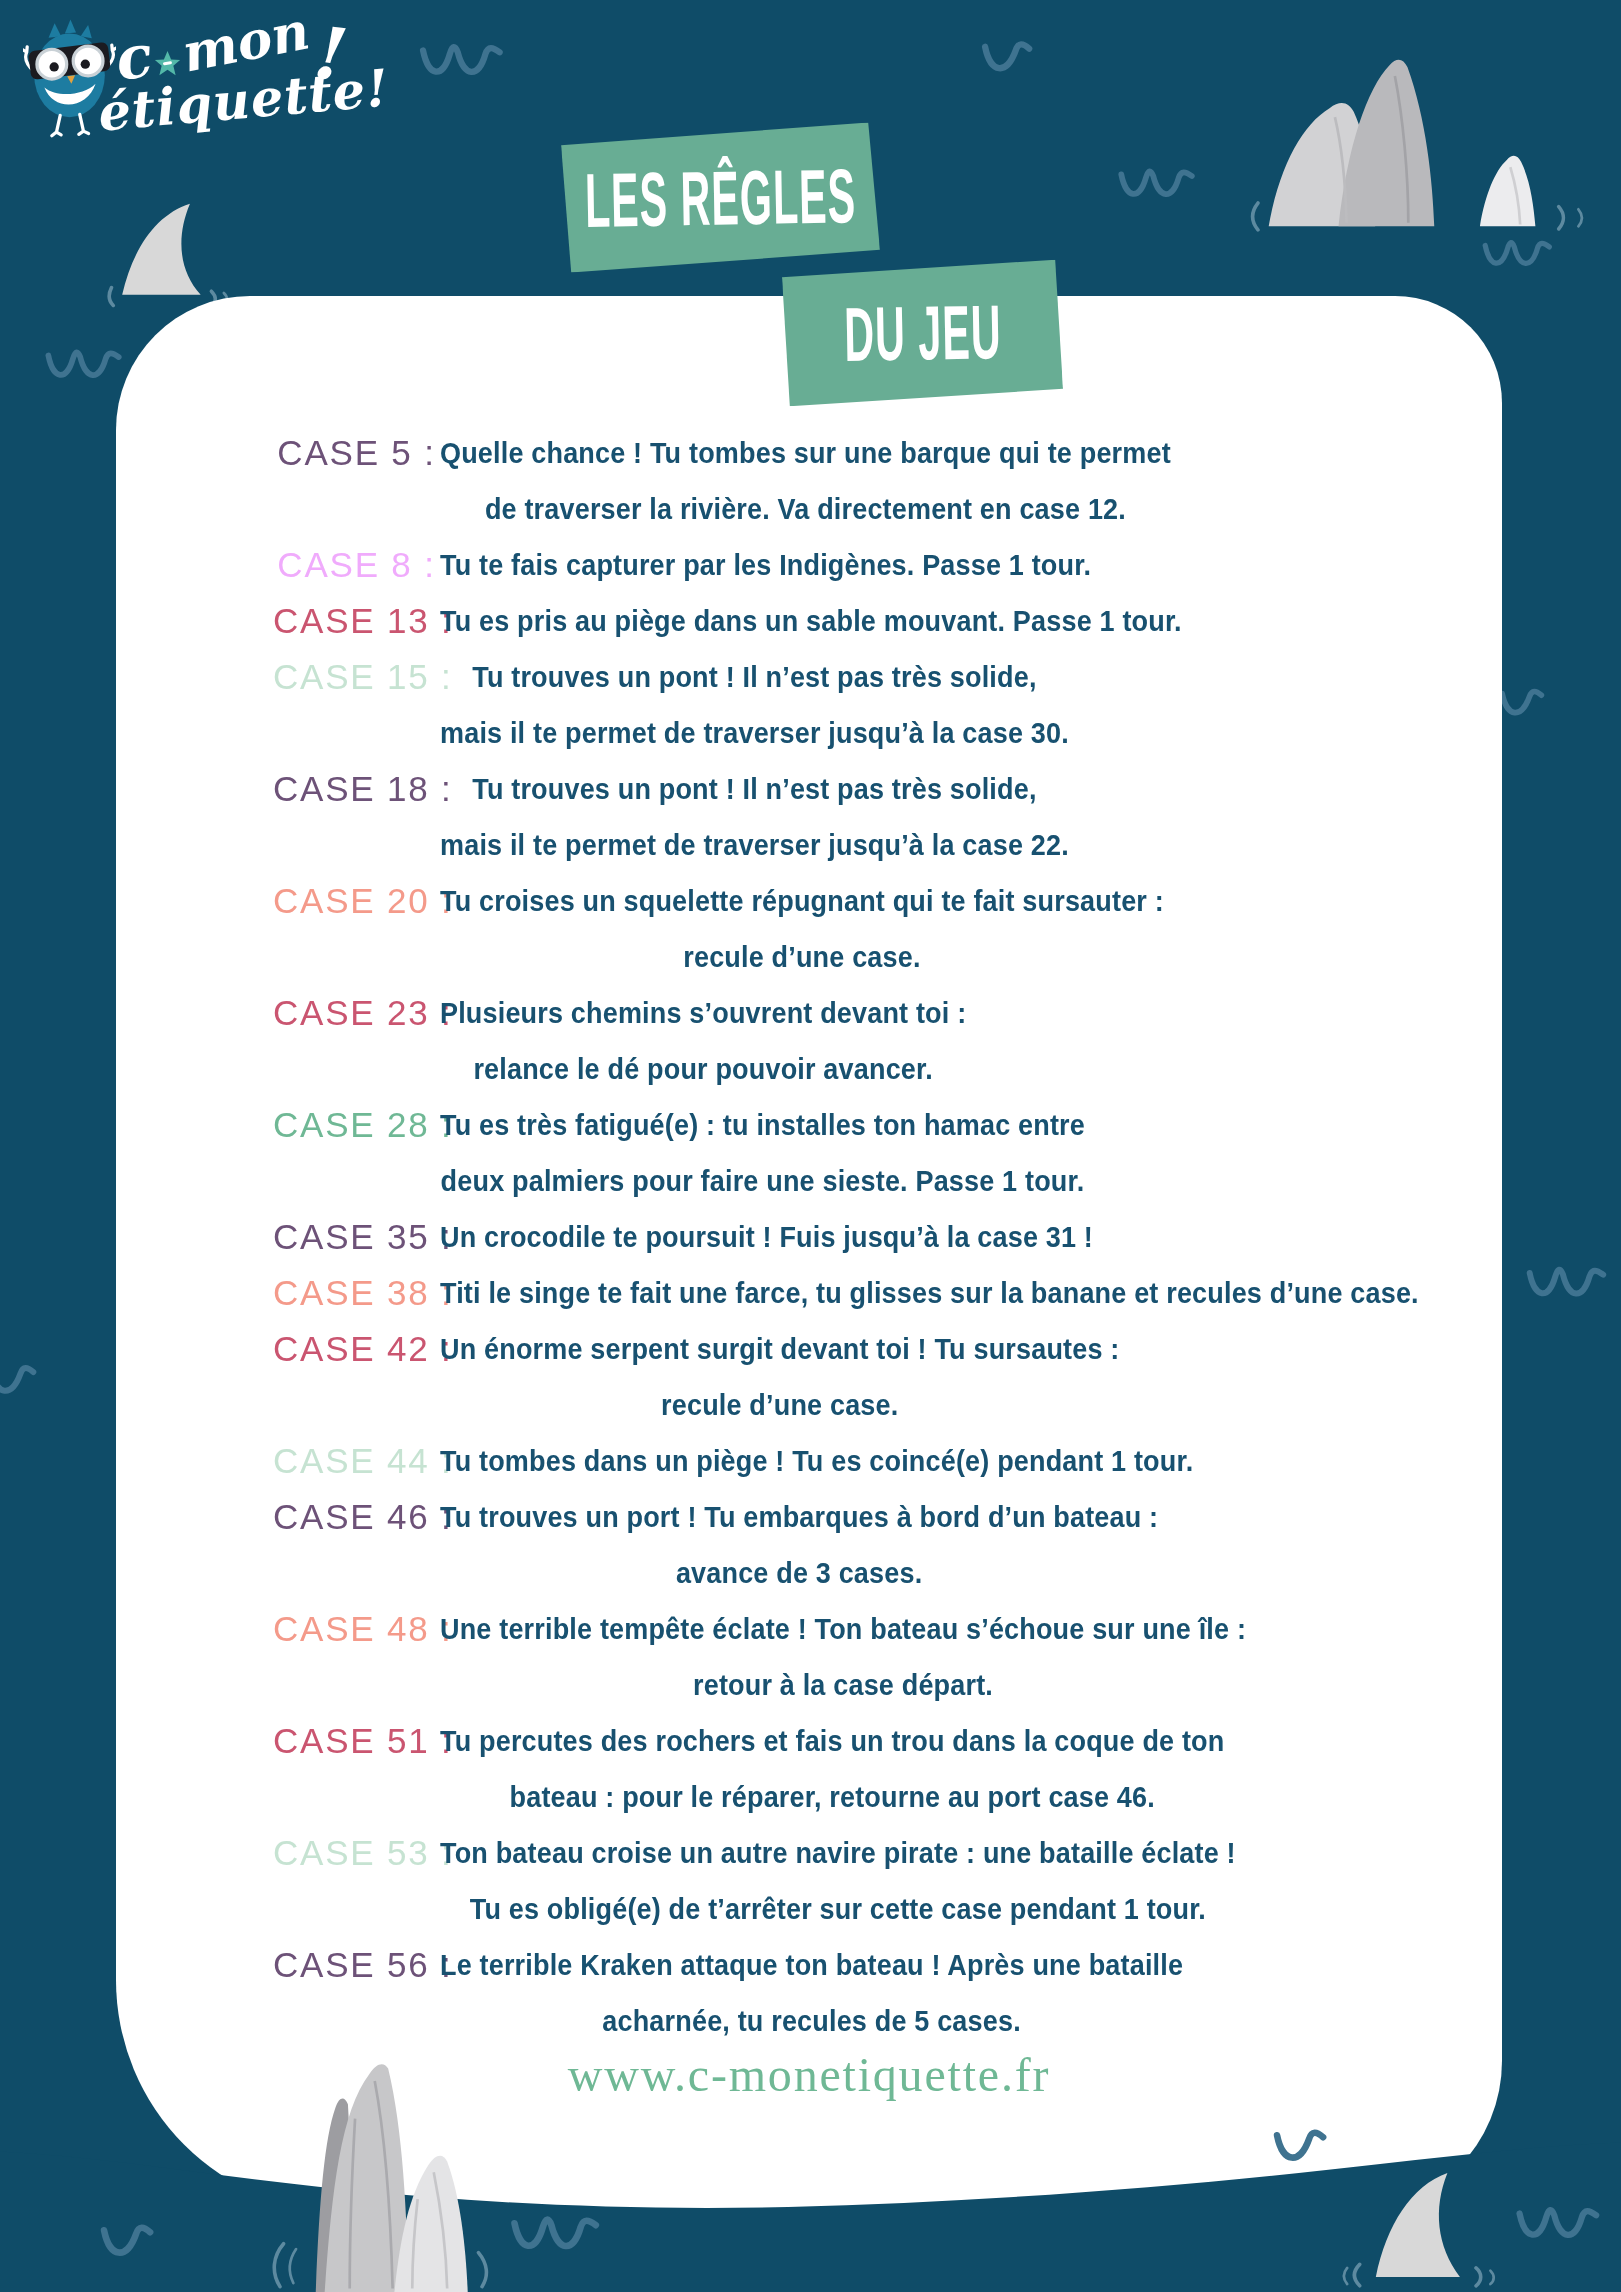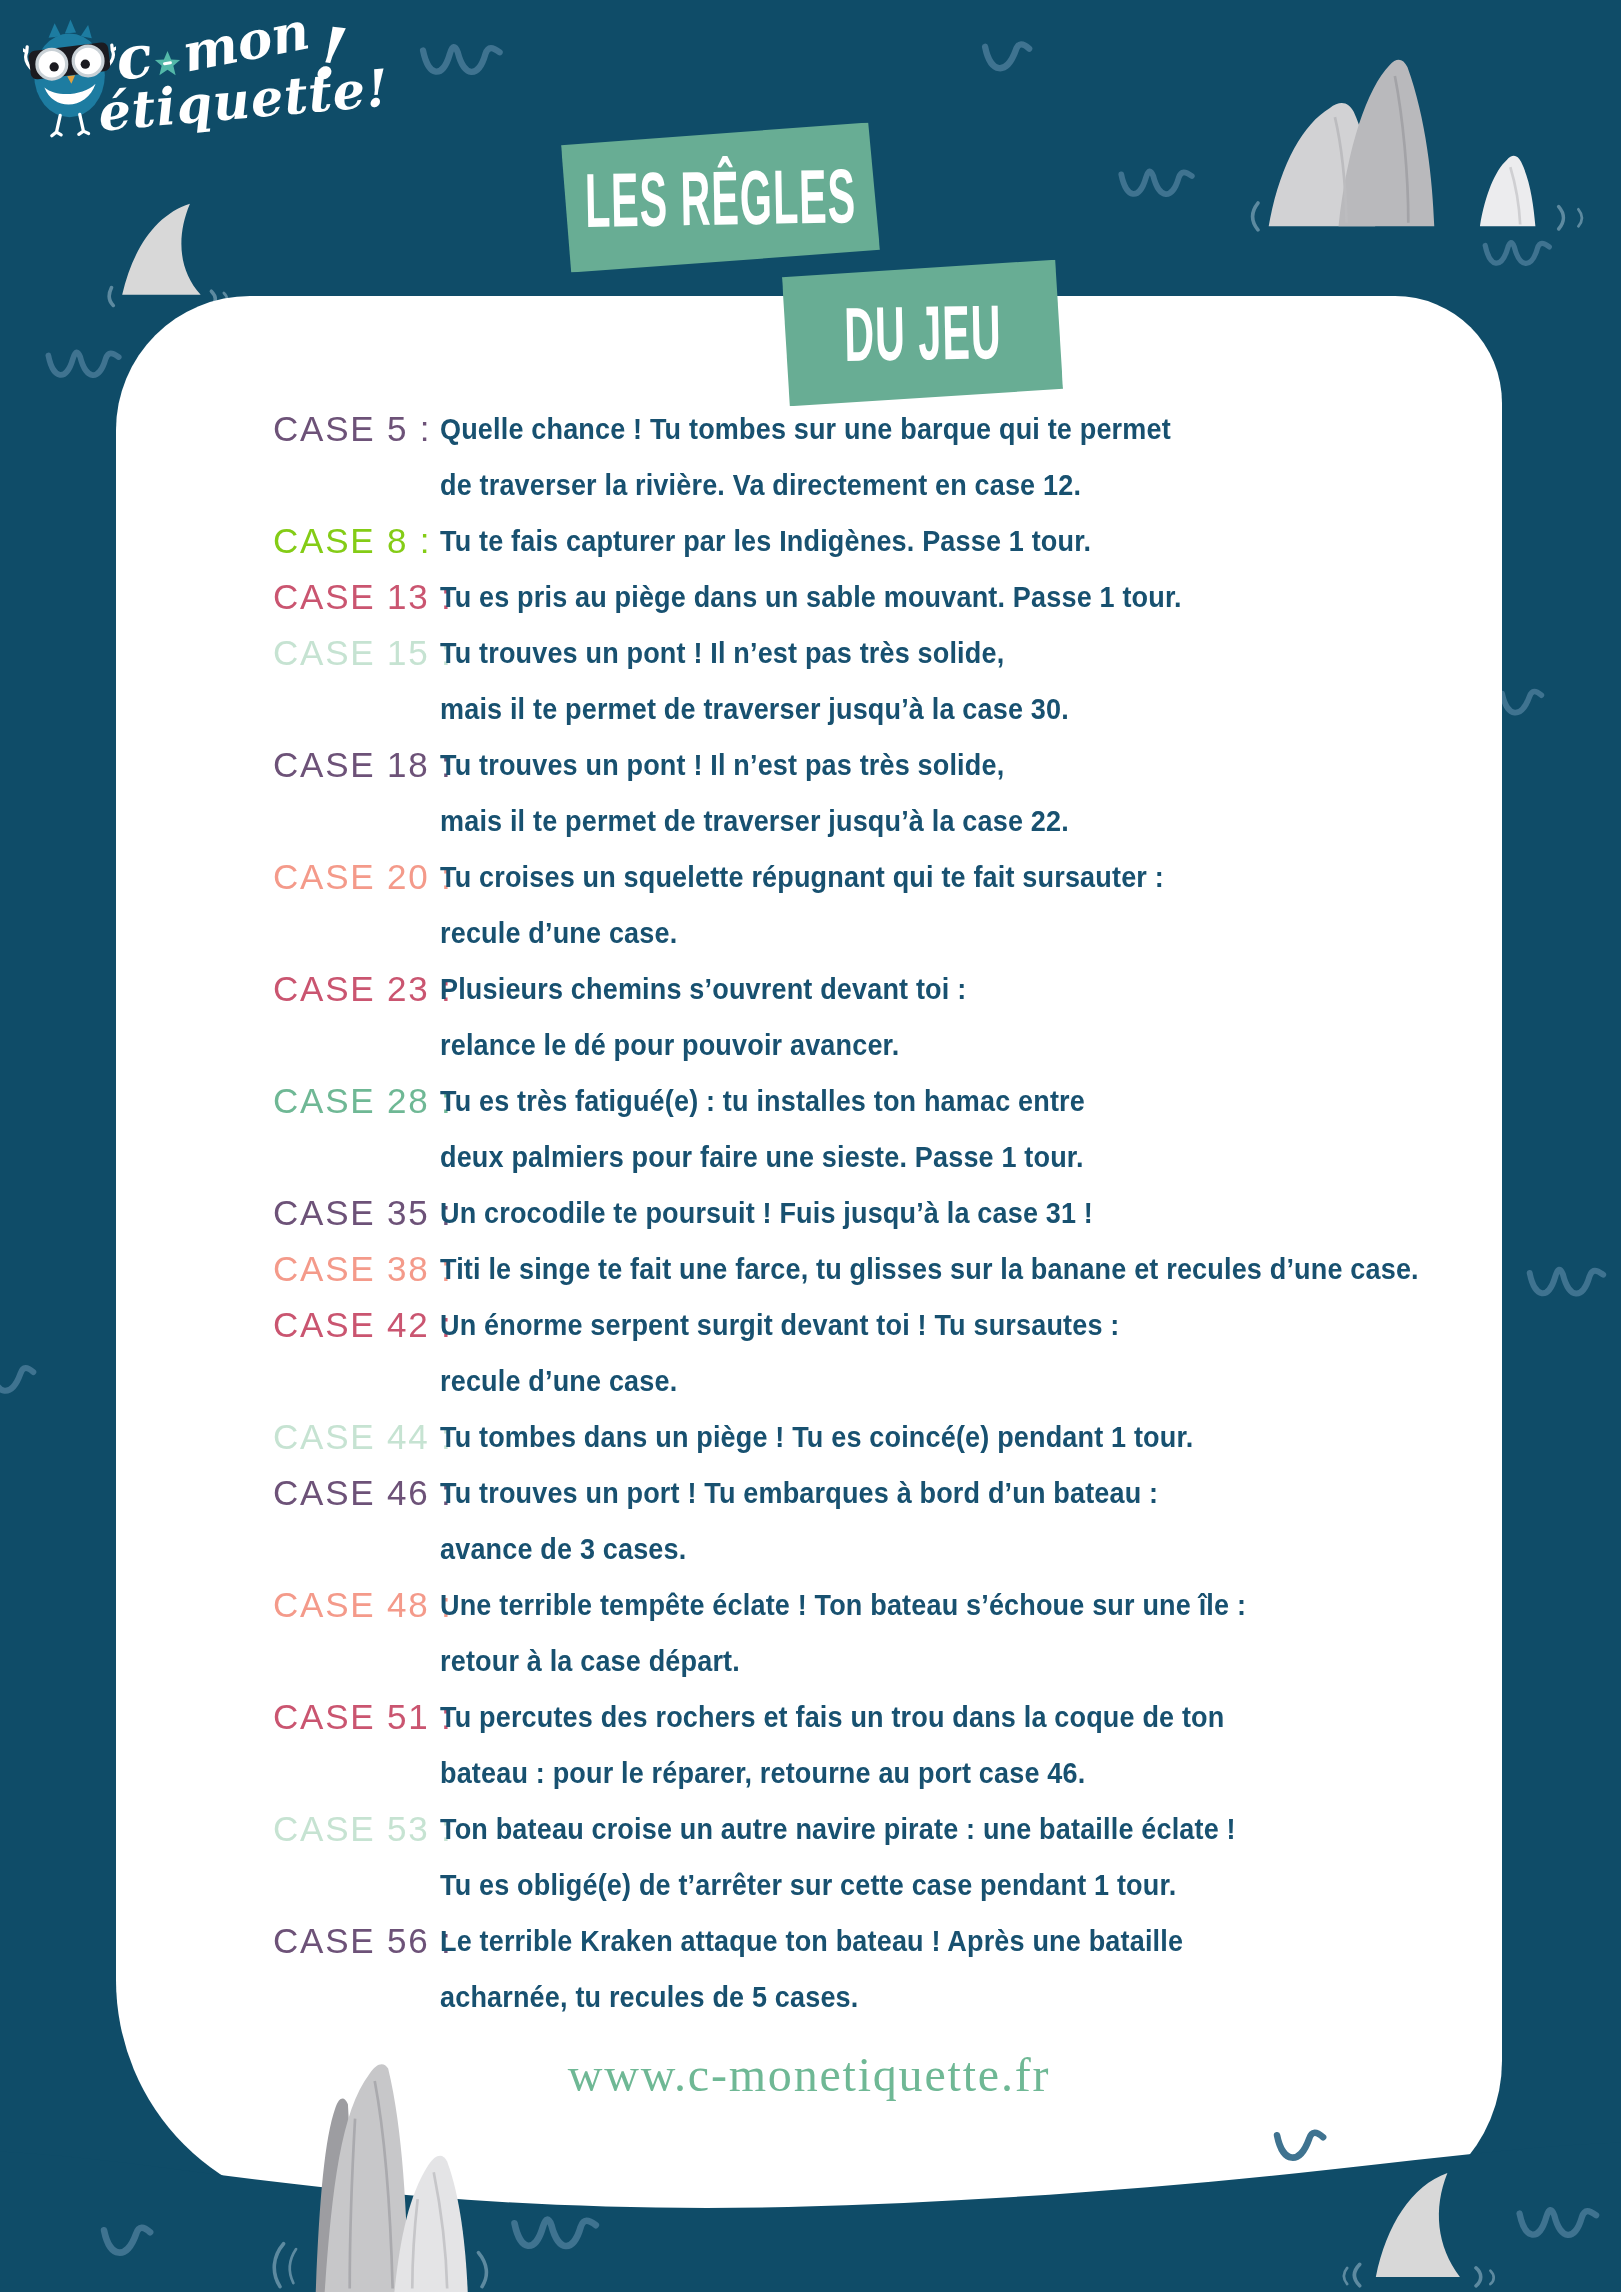--- a/index.html
+++ b/index.html
@@ -22,21 +22,21 @@
 
   
   .logo{position:absolute;left:23px;top:10.7px;width:376px;height:188px;z-index:4;}
   .logo span{position:absolute;color:#ffffff;font-family:"DejaVu Serif",serif;font-style:italic;font-weight:bold;}
   .lg-c   {left:93px;top:12.5px;font-size:59px;transform:rotate(-8deg);}
   .lg-mon {left:159px;top:0px;font-size:52px;transform:rotate(-11deg);}
   .lg-ex  {left:292px;top:0px;font-size:72px;transform:rotate(7deg);}
   .lg-etq {left:75px;top:59px;font-size:51px;transform:rotate(-5deg);letter-spacing:0.9px;}
 
   
-  #rules-list{position:absolute;left:273px;top:401px;z-index:3;}
+  #rules-list{position:absolute;left:273px;top:425px;z-index:3;text-align:center;}
   .entry{display:flex;align-items:flex-start;}
   .case-label{flex:none;width:167px;font-size:35px;letter-spacing:1.8px;line-height:56px;white-space:nowrap;}
   .lines{transform:scaleX(.9);transform-origin:left top;}
   .line{font-weight:bold;font-size:30px;color:#185170;line-height:56px;white-space:nowrap;letter-spacing:0.2px;}
 
   
   .url{position:absolute;left:116px;top:2047px;width:1386px;text-align:center;z-index:3;
        color:#6fb895;font-size:48px;letter-spacing:1.8px;font-family:Liberation Serif, serif;}
 
   
@@ -133,21 +133,21 @@
 
   <div id="rules-list">
       <div class="entry">
         <span class="case-label" style="color: rgb(109, 82, 120);">CASE 5 :</span>
         <div class="lines">
           <div class="line">Quelle chance ! Tu tombes sur une barque qui te permet</div>
           <div class="line">de traverser la rivière. Va directement en case 12.</div>
         </div>
       </div>
       <div class="entry">
-        <span class="case-label" style="color: #84cc16;">CASE 8 :</span>
+        <span class="case-label" style="color: #f0abfc;">CASE 8 :</span>
         <div class="lines">
           <div class="line">Tu te fais capturer par les Indigènes. Passe 1 tour.</div>
         </div>
       </div>
       <div class="entry">
         <span class="case-label" style="color: rgb(202, 85, 112);">CASE 13 :</span>
         <div class="lines">
           <div class="line">Tu es pris au piège dans un sable mouvant. Passe 1 tour.</div>
         </div>
       </div>

